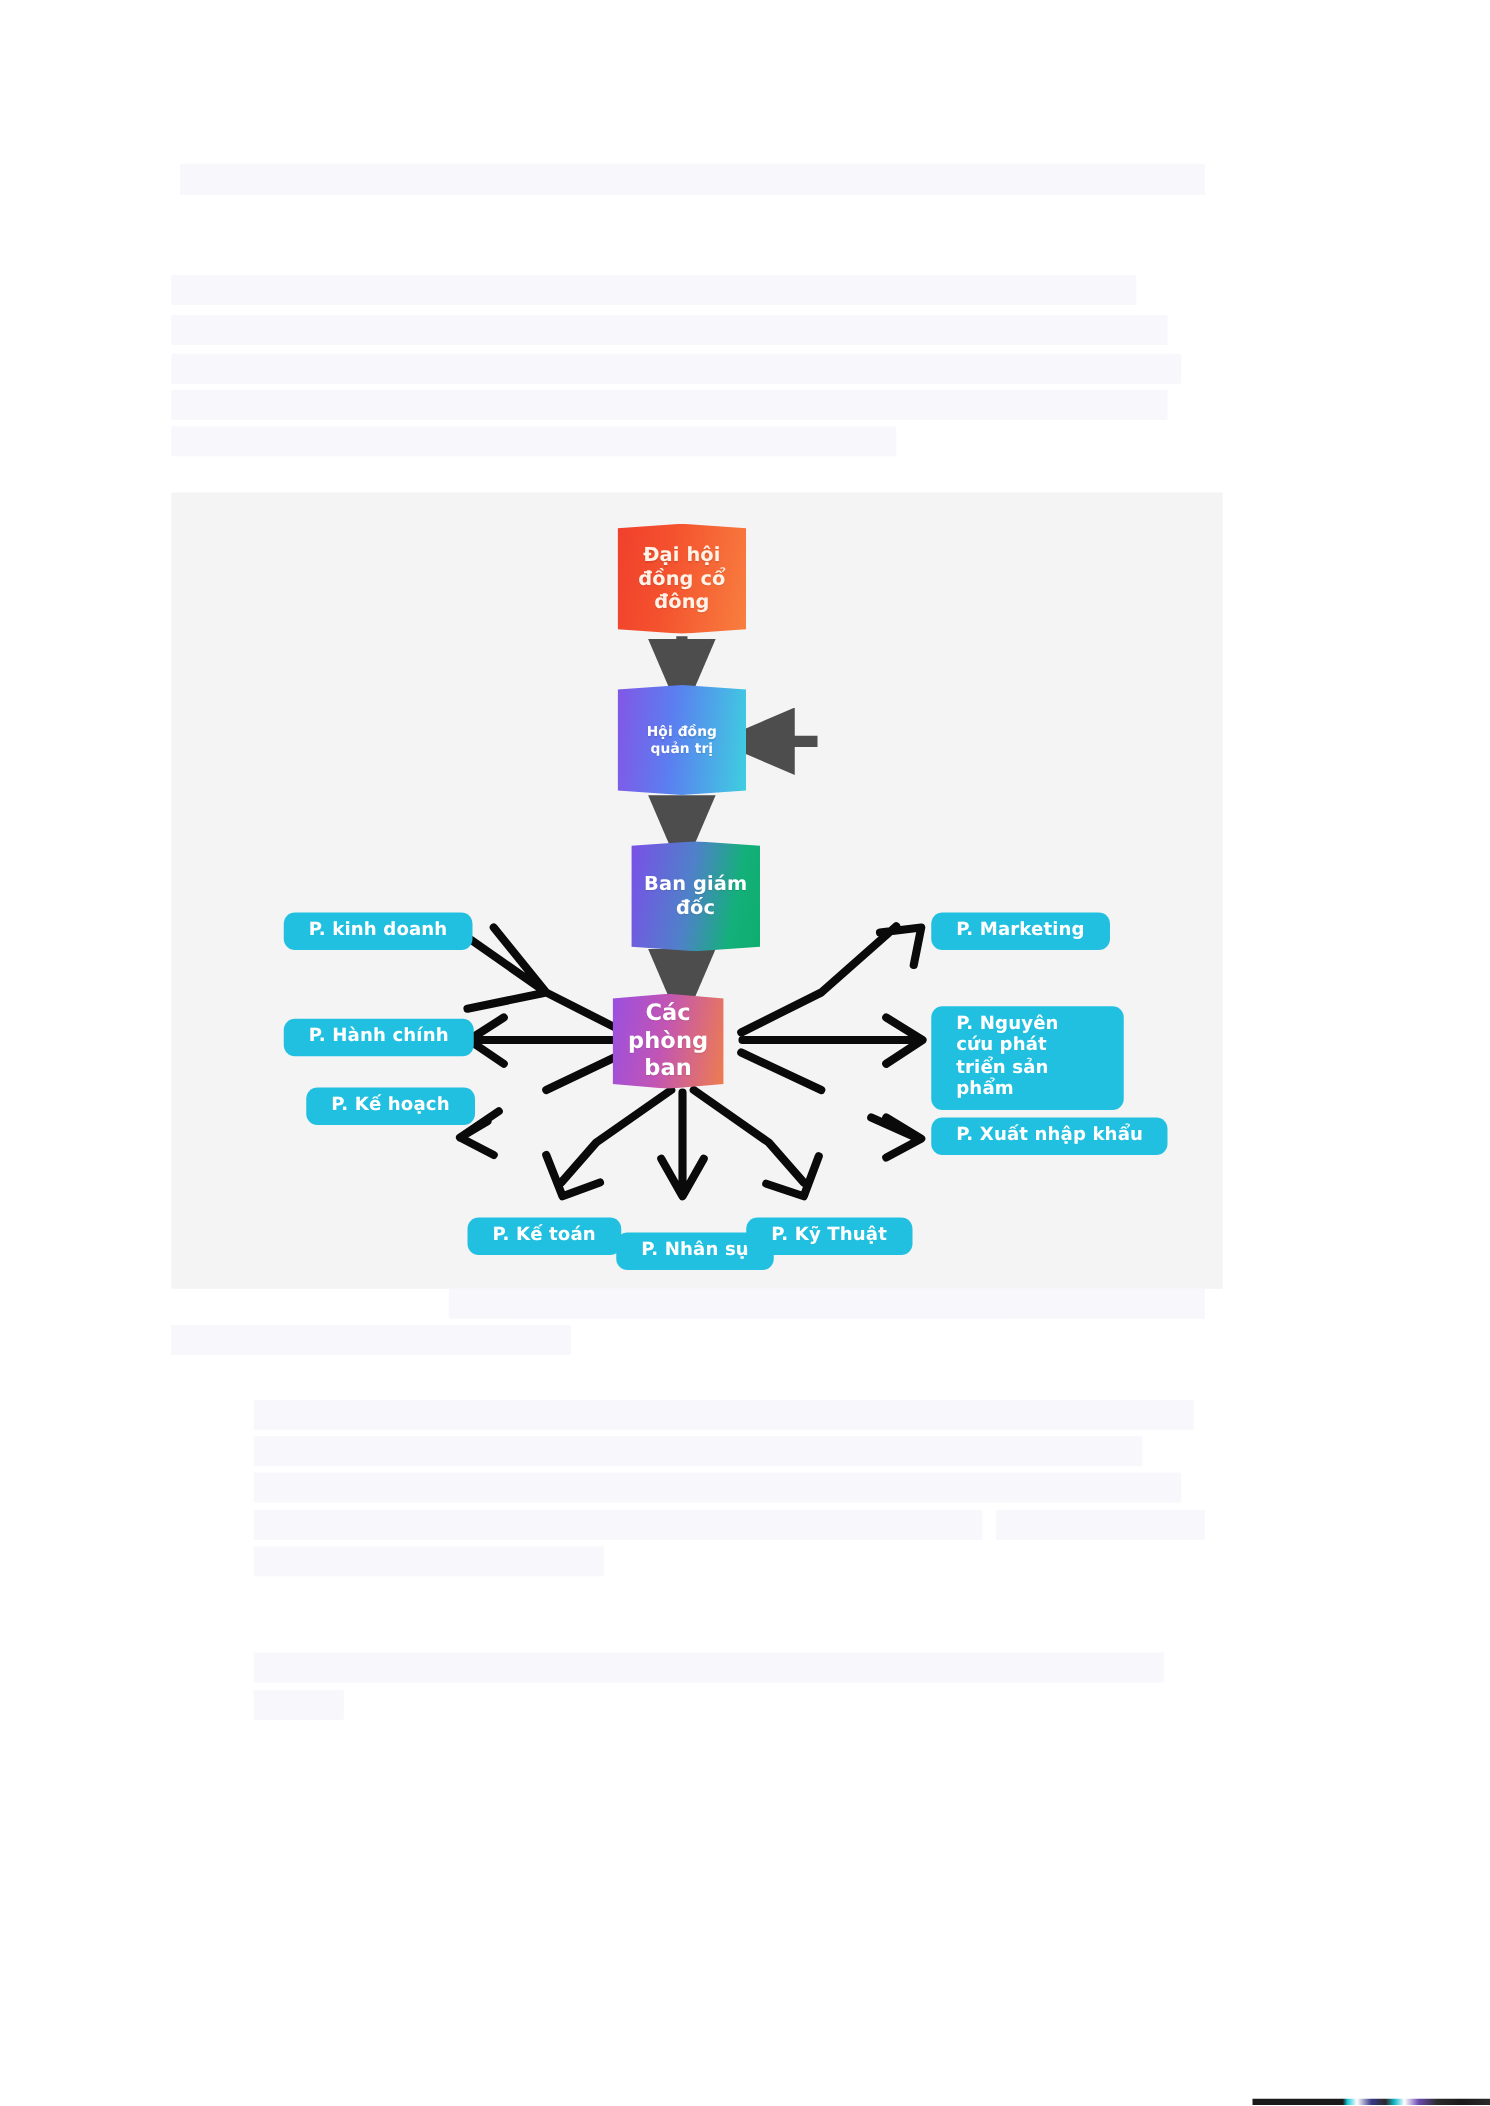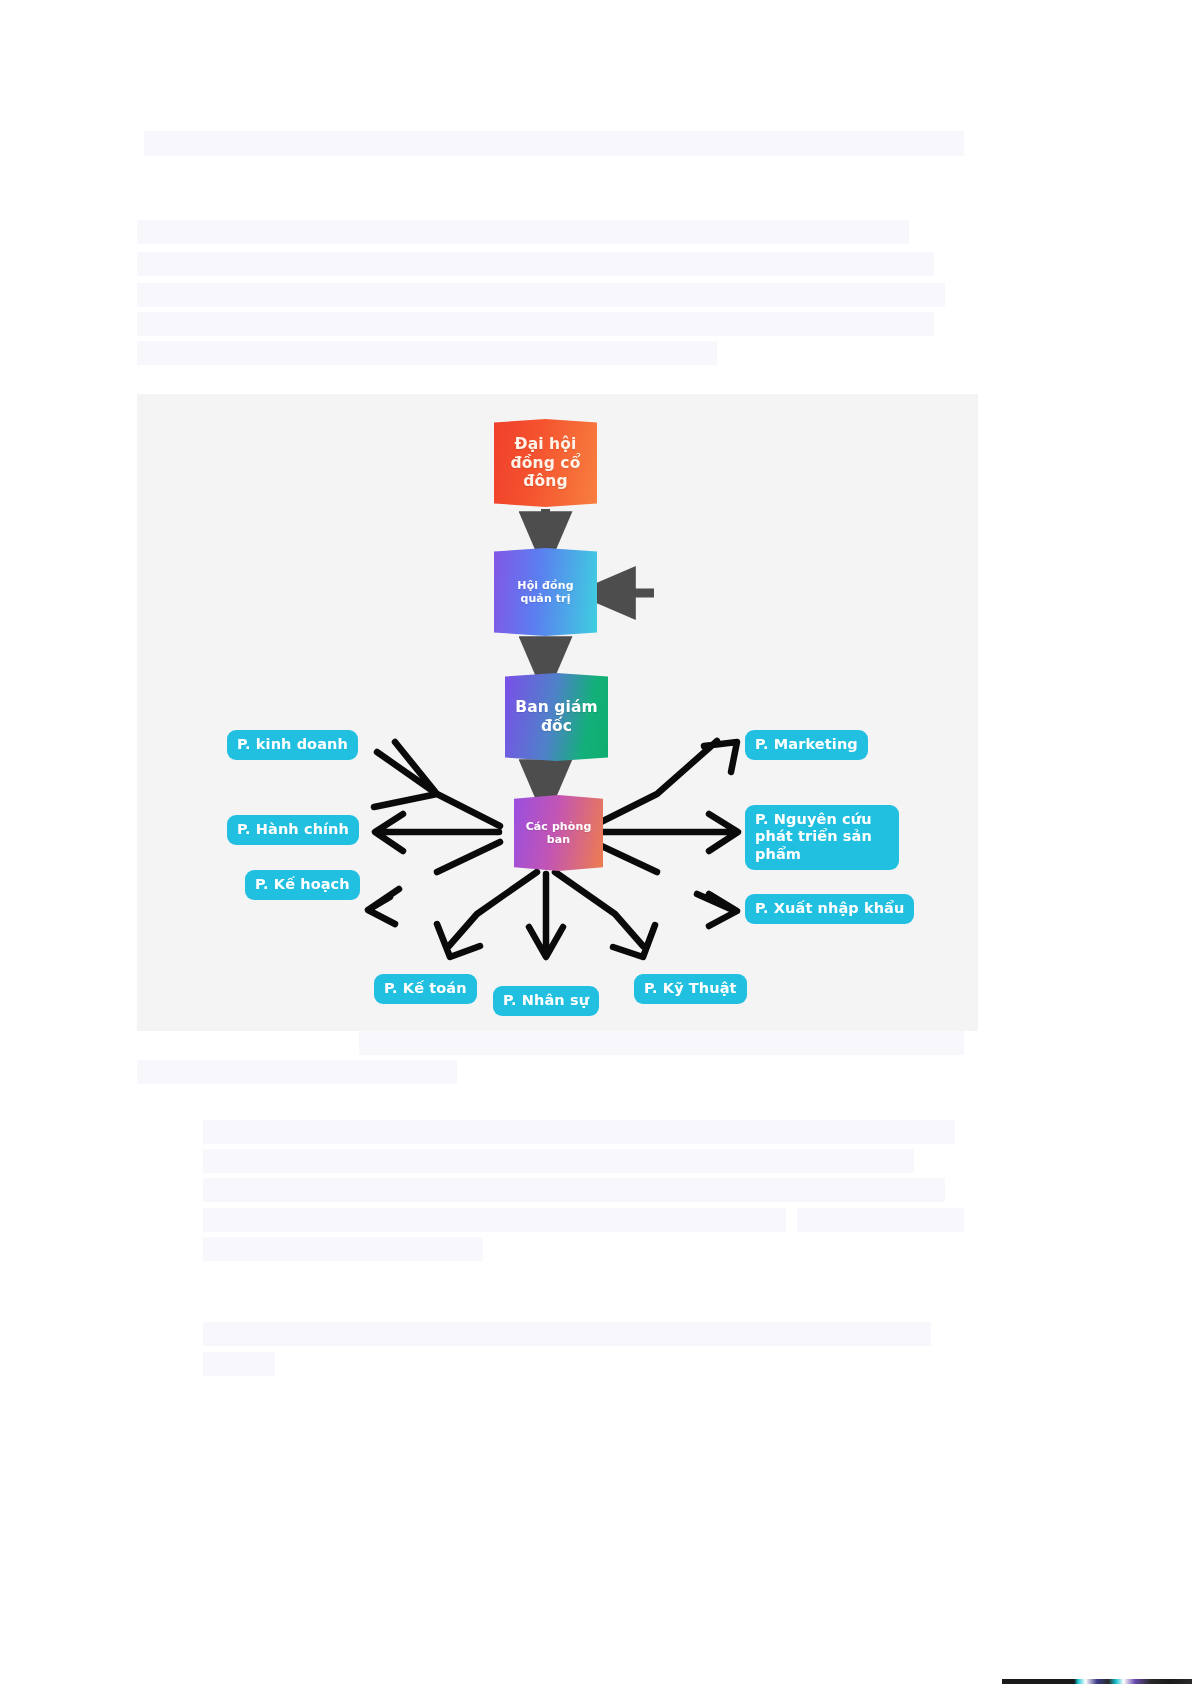--- a/index.html
+++ b/index.html
@@ -60,52 +60,52 @@
     left: 519px; top: 156px; width: 103px; height: 85px;
     font-size: 15.5px;
     background: linear-gradient(95deg, #8b3fee 0%, #6f5bf2 40%, #3ed2e0 100%);
   }
   #node-directors {
     left: 368px; top: 279px; width: 103px; height: 88px;
     font-size: 15.5px;
     background: linear-gradient(100deg, #7a4fe8 0%, #4f81c9 45%, #13b07a 78%, #0ead6e 100%);
   }
   #node-hub {
-    left: 377px; top: 401px; width: 89px; height: 76px;
-    font-size: 11px;
+    left: 353px; top: 401px; width: 89px; height: 76px;
+    font-size: 18px;
     background: linear-gradient(100deg, #9a4fe0 0%, #c255b4 45%, #ee7d4e 100%);
     -webkit-clip-path: polygon(0% 5%, 50% 0%, 100% 5%, 100% 95%, 50% 100%, 0% 95%);
     clip-path: polygon(0% 5%, 50% 0%, 100% 5%, 100% 95%, 50% 100%, 0% 95%);
   }
 
   
   .dept {
     position: absolute;
     background: #22c0e0;
     color: #ffffff;
     font-weight: bold;
     font-size: 14.5px;
     border-radius: 9px;
-    padding: 6px 10px 7px;
+    padding: 6px 20px 7px;
     white-space: nowrap;
     line-height: 1.2;
     text-align: center;
     letter-spacing: .1px;
   }
   .dept.two-line { white-space: normal; width: 154px; }
 
   #dept-kinhdoanh   { left: 90px;  top: 336px; }
   #dept-hanhchinh   { left: 90px;  top: 421px; }
   #dept-kehoach     { left: 108px; top: 476px; }
   #dept-marketing   { left: 608px; top: 336px; }
   #dept-rnd         { left: 608px; top: 411px; text-align: left; }
   #dept-xuatnhap    { left: 608px; top: 500px; }
   #dept-ketoan      { left: 237px; top: 580px; }
   #dept-nhansu      { left: 356px; top: 592px; }
-  #dept-kythuat     { left: 497px; top: 580px; }
+  #dept-kythuat     { left: 460px; top: 580px; }
 
   #arrows-svg, #spokes-svg {
     position: absolute; left: 0; top: 0;
     width: 841px; height: 637px;
     pointer-events: none;
   }
 
   
   #bottom-strip {
     position: absolute;

